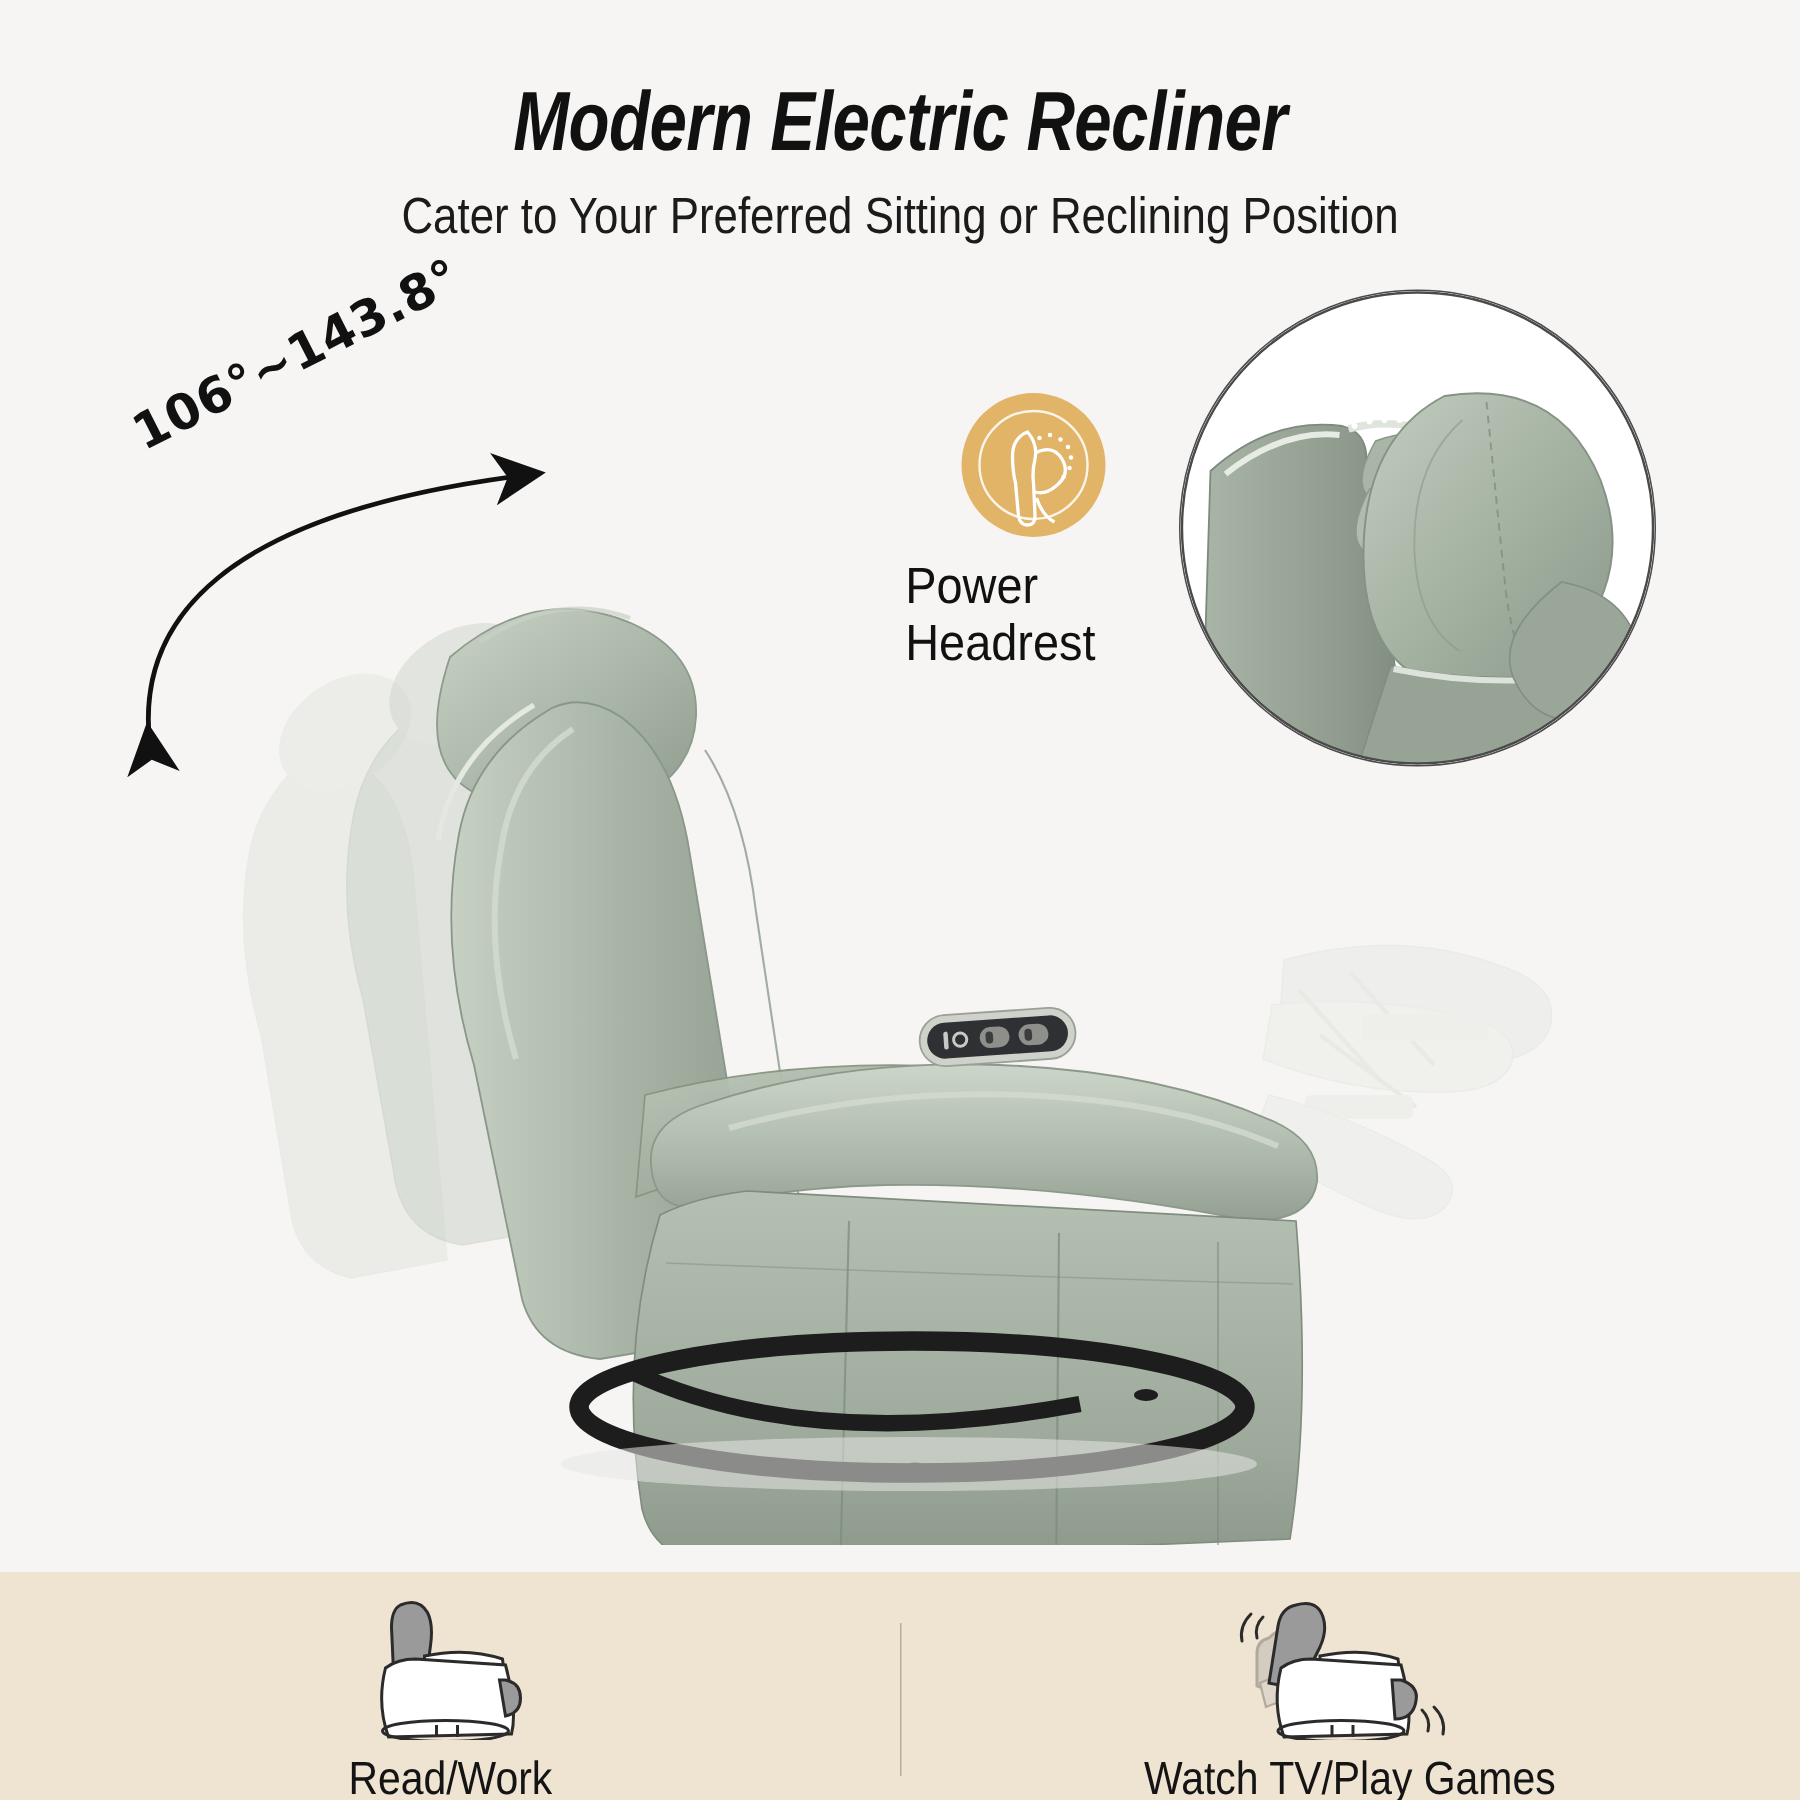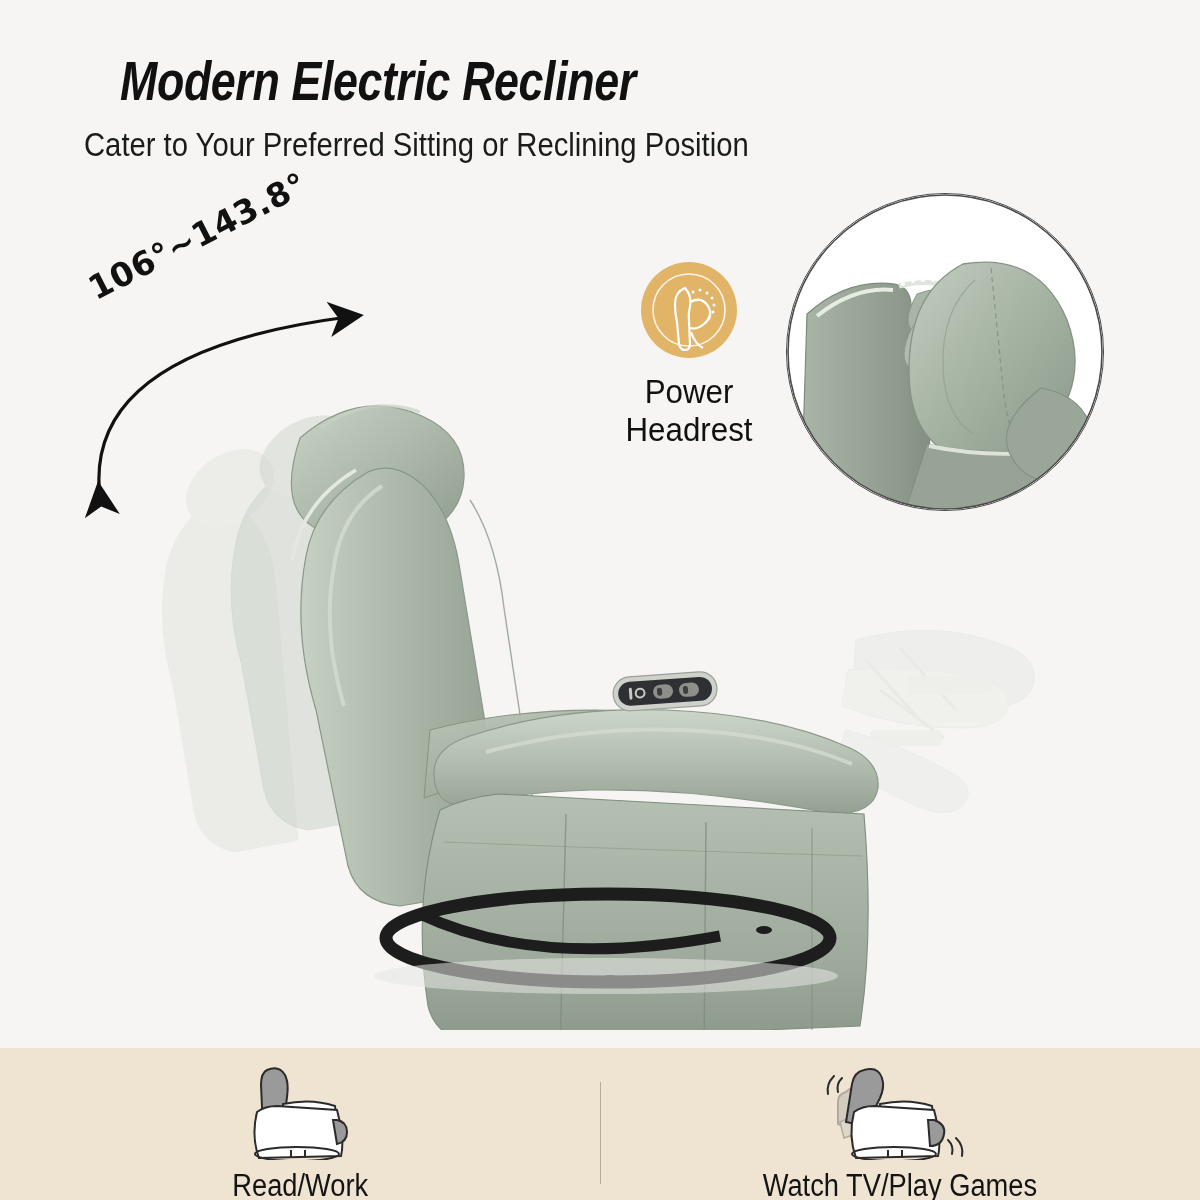--- a/index.html
+++ b/index.html
@@ -5,21 +5,21 @@
   html,body{margin:0;padding:0;}
   body{
     width:1200px;height:1200px;
     background:#f6f5f3;
     font-family:"Liberation Sans","DejaVu Sans",sans-serif;
     overflow:hidden;position:relative;
   }
   .stage{position:absolute;inset:0;}
 
   
-  .header{position:absolute;top:0;left:0;width:1200px;text-align:left;}
+  .header{position:absolute;top:0;left:0;width:1200px;text-align:center;}
   .title{
     margin:0;padding-top:52px;
     font-size:56px;font-weight:bold;font-style:italic;
     letter-spacing:-0.5px;color:#111;
     transform:scaleX(.80);transform-origin:center top;
     white-space:nowrap;line-height:1.05;
   }
   .subtitle{
     margin:0;padding-top:14px;
     font-size:34px;color:#1b1b1b;font-weight:400;
@@ -31,21 +31,21 @@
   .angle-wrap{position:absolute;left:60px;top:255px;width:340px;height:270px;}
   .angle-label{
     position:absolute;left:22px;top:18px;
     font-size:33px;font-weight:600;color:#111;
     transform:rotate(-27deg);transform-origin:left top;
     white-space:nowrap;letter-spacing:.5px;
     font-family:"DejaVu Sans",sans-serif;
   }
 
   
-  .badge{position:absolute;left:596px;top:262px;width:186px;text-align:center;}
+  .badge{position:absolute;left:596px;top:262px;width:186px;text-align:left;}
   .badge-circle{
     width:96px;height:96px;border-radius:50%;
     background:#e1b468;margin:0 auto;position:relative;
   }
   .badge-text{
     margin-top:14px;font-size:34px;line-height:1.12;color:#111;
     transform:scaleX(.92);transform-origin:center top;
   }
 
   

